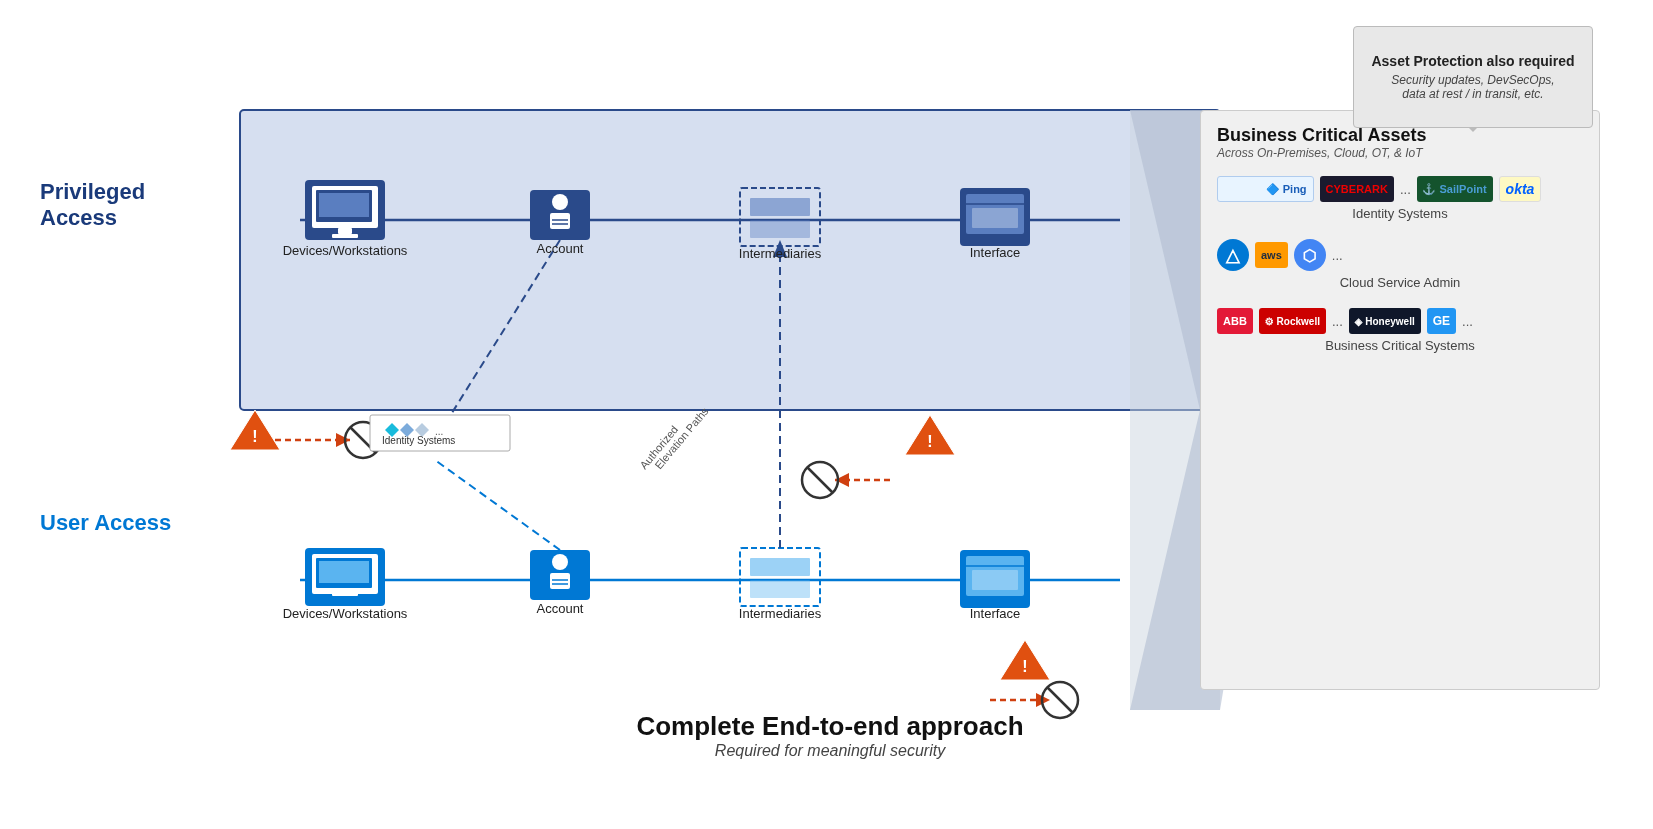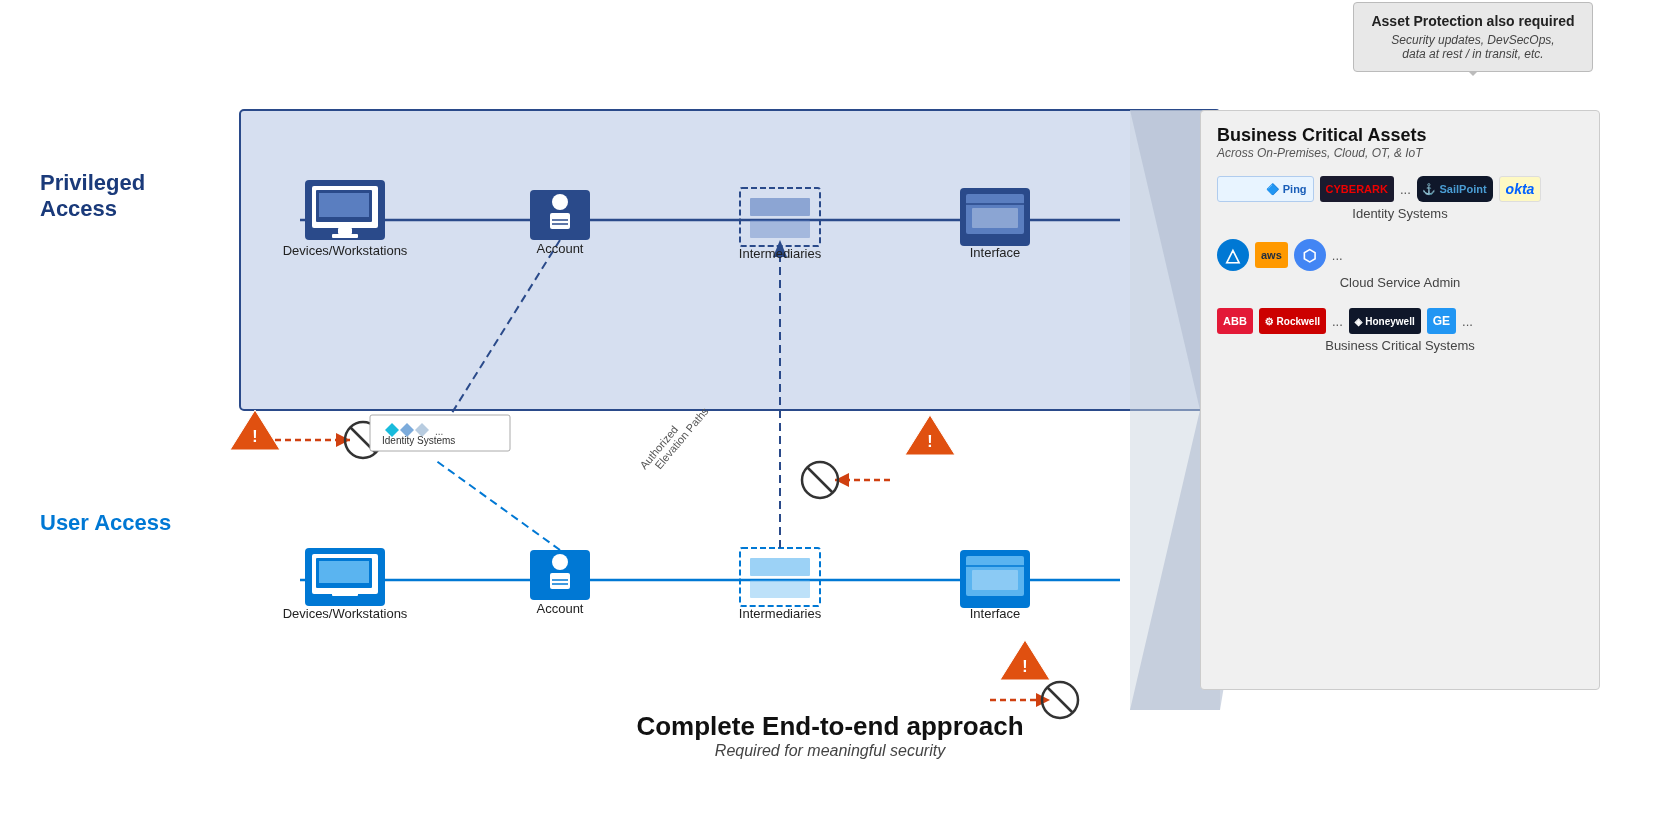--- a/index.html
+++ b/index.html
@@ -8,27 +8,27 @@
       height: 829px;
       background: #fff;
       font-family: 'Segoe UI', Arial, sans-serif;
       overflow: hidden;
       position: relative;
     }
 
     
     .tooltip-box {
       position: absolute;
-      top: 2px;
+      top: 26px;
       right: 60px;
       width: 240px;
       background: #e8e8e8;
       border: 1px solid #bbb;
       border-radius: 4px;
-      padding: 10px 14px;
+      padding: 26px 14px;
       font-size: 13px;
       color: #222;
       text-align: center;
     }
     .tooltip-box .title { font-weight: 700; font-size: 14px; }
     .tooltip-box .sub { font-style: italic; color: #444; font-size: 12px; margin-top: 4px; }
     .tooltip-box::after {
       content: '';
       position: absolute;
       bottom: -10px;
@@ -43,21 +43,21 @@
       position: absolute;
       top: 90px;
       left: 40px;
       width: 1580px;
       height: 680px;
     }
 
     
     .label-privileged {
       position: absolute;
-      top: 80px;
+      top: 89px;
       left: 0px;
       color: #1a3a7a;
       font-size: 22px;
       font-weight: 700;
       width: 180px;
       line-height: 1.2;
     }
     .label-user {
       position: absolute;
       top: 420px;
@@ -270,21 +270,21 @@
 
   <div class="assets-panel" style="position:absolute;top:20px;right:20px;">
     <div class="assets-title">Business Critical Assets</div>
     <div class="assets-sub">Across On-Premises, Cloud, OT, &amp; IoT</div>
 
     <div class="asset-section">
       <div class="asset-logos">
         <span class="logo-badge" style="background:#e8f4ff;color:#1a5eb8;border:1px solid #b0ccee;padding-left:48px;">🔷 Ping</span>
         <span class="logo-badge" style="background:#1a1a2e;color:#e00;text-align:center;">CYBERARK</span>
         <span style="font-size:13px;color:#555">...</span>
-        <span class="logo-badge" style="background:#0f172a;color:#4a9dd4;border-radius:6px;">⚓ SailPoint</span>
+        <span class="logo-badge" style="background:#14532d;color:#4a9dd4;">⚓ SailPoint</span>
         <span class="logo-badge" style="background:#fef9c3;color:#0061ff;font-style:italic;border:1px solid #ddd;font-size:14px;">okta</span>
       </div>
       <div class="asset-section-label">Identity Systems</div>
     </div>
 
     <div class="asset-section">
       <div class="asset-logos">
         <span class="logo-badge" style="background:#0078d4;color:#fff;border-radius:50%;width:32px;height:32px;font-size:18px;padding:2px;">△</span>
         <span class="logo-badge" style="background:#ff9900;color:#232f3e;font-weight:900;">aws</span>
         <span class="logo-badge" style="background:#4285f4;color:#fff;border-radius:50%;width:32px;height:32px;font-size:16px;padding:2px;">⬡</span>

